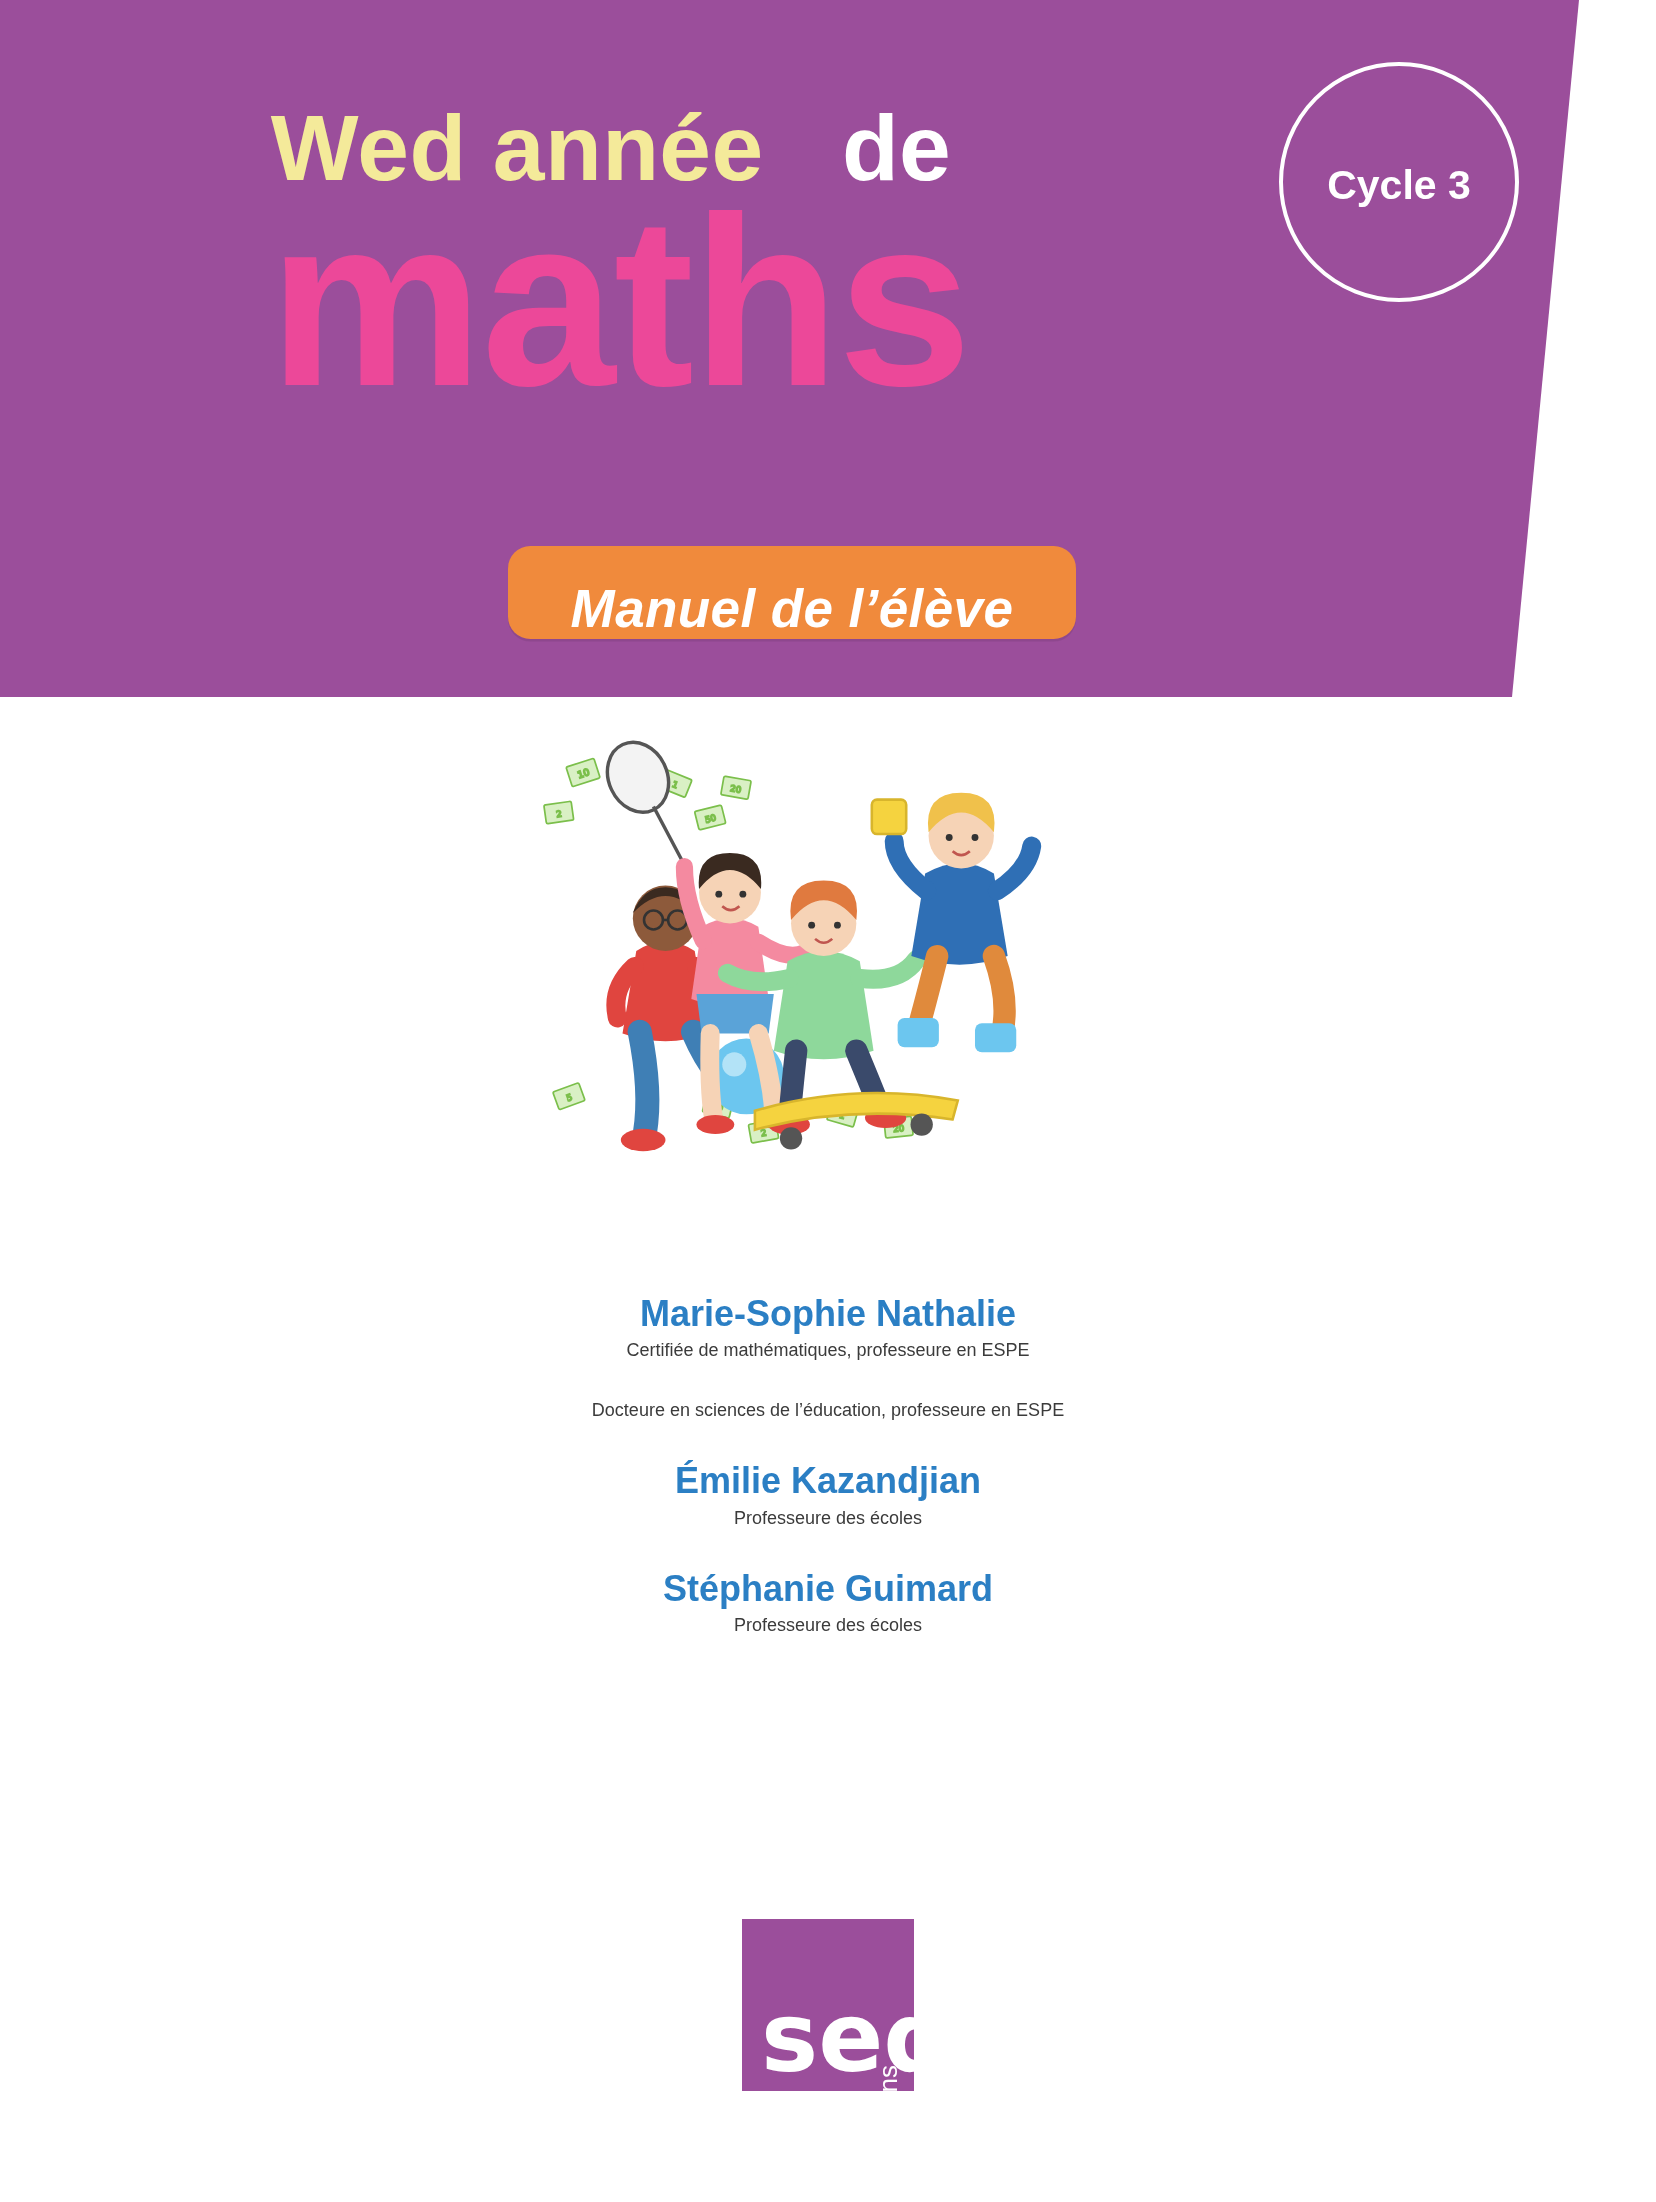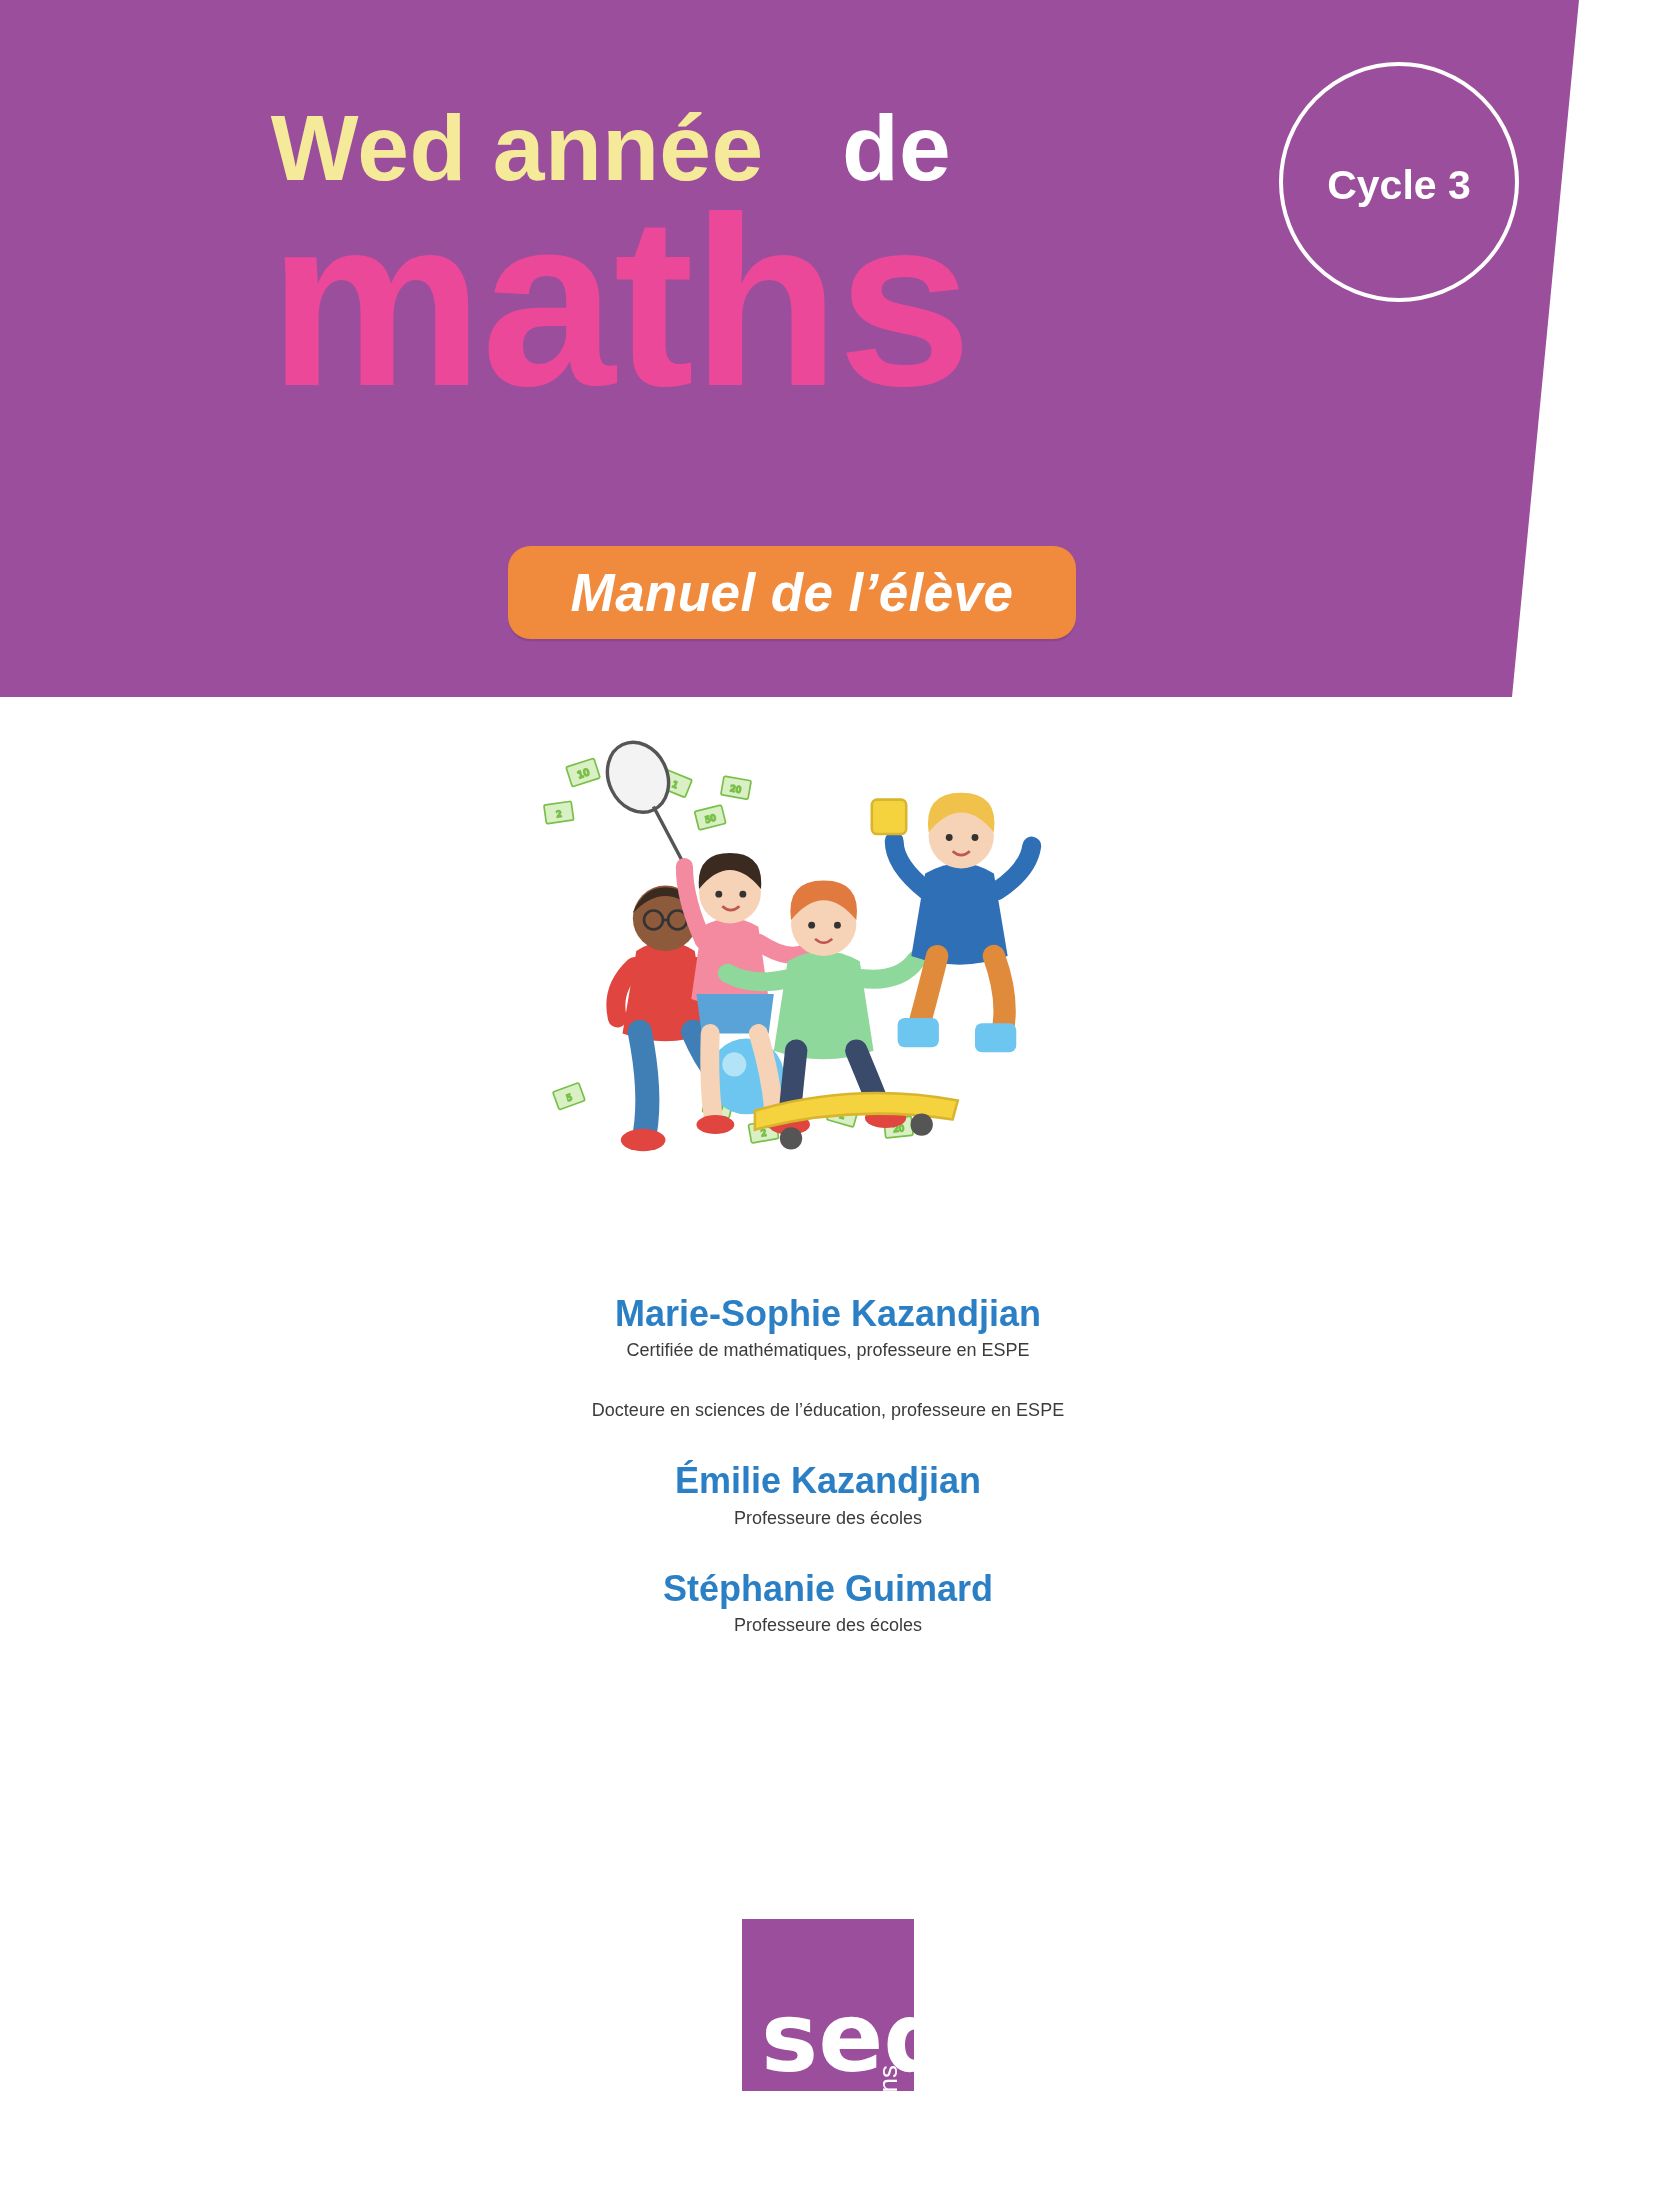--- a/index.html
+++ b/index.html
@@ -95,21 +95,21 @@
   
   .ribbon {
     position: absolute;
     left: 508px;
     top: 546px;
     width: 568px;
     height: 93px;
     background: #f08a3c;
     border-radius: 22.4px;
     display: flex;
-    align-items: center;
+    align-items: flex-end;
     justify-content: center;
     box-shadow: 0 2.6px 0 rgba(0,0,0,0.08);
   }
   .ribbon-text {
     color: #ffffff;
     font-size: 53px;
     font-weight: bold;
     font-style: italic;
     letter-spacing: 0.4px;
   }
@@ -325,21 +325,21 @@
       <path d="M536 256 q18 50 10 88" stroke="#e08a3c" stroke-width="26" fill="none" stroke-linecap="round"></path>
       <rect x="424" y="328" width="48" height="34" rx="8" fill="#6cc6ef"></rect>
       <rect x="514" y="334" width="48" height="34" rx="8" fill="#6cc6ef"></rect>
       <rect x="394" y="74" width="40" height="40" rx="6" fill="#f5d33f" stroke="#d8b52c" stroke-width="3"></rect>
     </g>
   </svg>
 </div>
 
 <div class="authors">
   <div class="author-block">
-    <div class="author-name">Marie-Sophie Kazandjian</div>
+    <div class="author-name">Marie-Sophie Nathalie</div>
     <div class="author-role">Certifiée de mathématiques, professeure en ESPE</div>
   </div>
   <div class="author-block">
     <div class="author-role">Docteure en sciences de l’éducation, professeure en ESPE</div>
   </div>
   <div class="author-block">
     <div class="author-name">Émilie Kazandjian</div>
     <div class="author-role">Professeure des écoles</div>
   </div>
   <div class="author-block">

